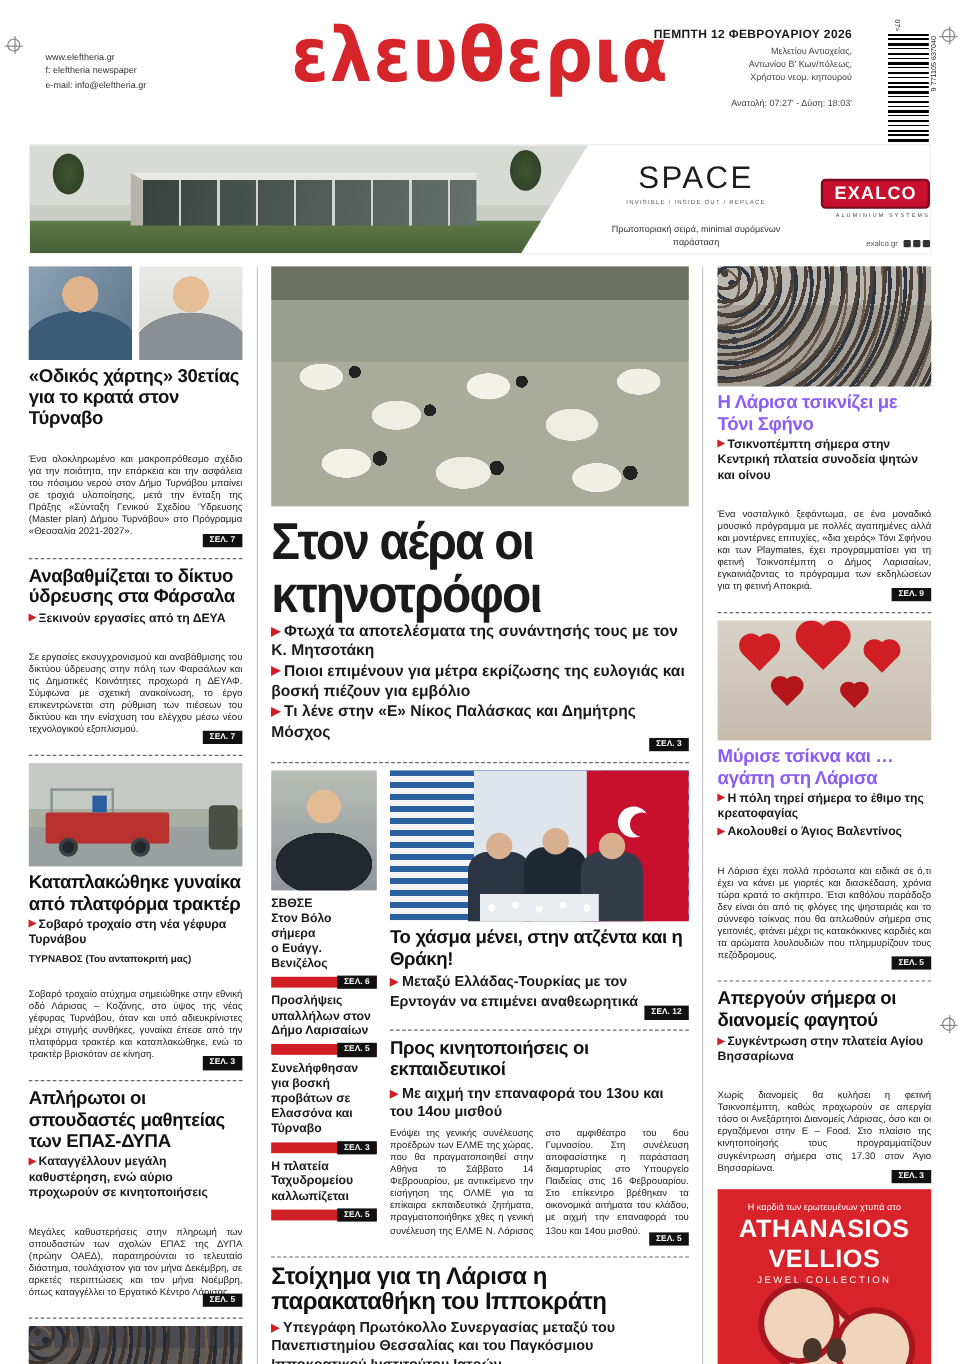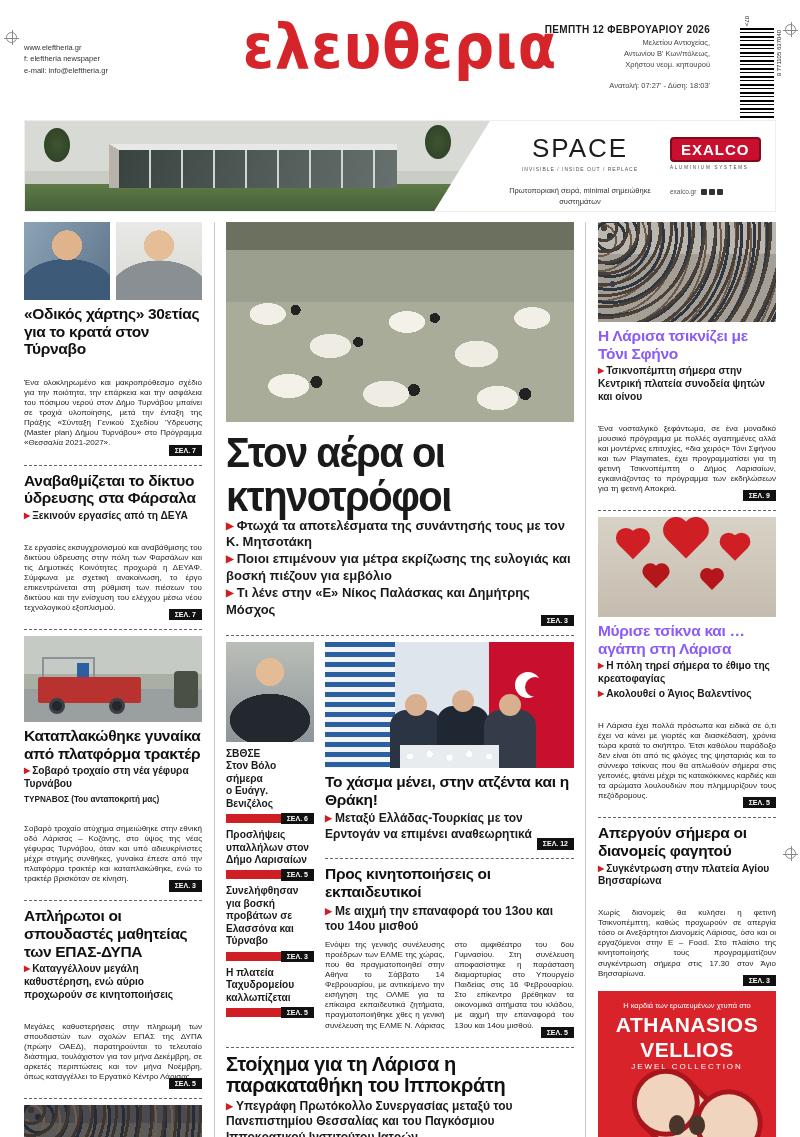--- a/index.html
+++ b/index.html
@@ -8,21 +8,21 @@
   .page{padding:16px 24px 0 24px;position:relative}
 
   
   .regmark{position:absolute;width:11px;height:11px;border:1px solid #888;border-radius:50%}
   .regmark::before,.regmark::after{content:"";position:absolute;background:#888}
   .regmark::before{left:50%;top:-3px;width:1px;height:15px}
   .regmark::after{top:50%;left:-3px;height:1px;width:15px}
 
   
   .masthead{position:relative;height:96px}
-  .contact{position:absolute;left:0;top:26px;font-size:7.5px;line-height:1.5;color:#333}
+  .contact{position:absolute;left:14px;top:26px;font-size:7.5px;line-height:1.5;color:#333}
   .logo{position:absolute;left:50%;top:-2px;transform:translateX(-50%) scaleY(1.12);color:#d6242b;
         font-family:"DejaVu Sans",sans-serif;font-weight:800;font-size:56px;letter-spacing:1px;white-space:nowrap}
   .dateblock{position:absolute;right:66px;top:8px;text-align:right}
   .dateblock .date{font-size:10px;font-weight:bold;letter-spacing:.3px}
   .dateblock .saints{font-size:7.5px;line-height:1.45;color:#444;margin-top:3px}
   .dateblock .sun{font-size:7.5px;color:#444;margin-top:10px}
   .barcode-wrap{position:absolute;right:-14px;top:2px;width:56px;height:106px}
   .barcode{position:absolute;right:16px;top:10px;width:34px;height:92px;
            background:repeating-linear-gradient(180deg,#000 0 2px,#fff 2px 4px,#000 4px 5px,#fff 5px 8px)}
   .barcode-num{position:absolute;right:8px;top:12px;font-size:6px;color:#222;writing-mode:vertical-rl;transform:rotate(180deg)}
@@ -40,21 +40,21 @@
   .banner-photo .grass{position:absolute;left:0;bottom:0;width:100%;height:30%;background:linear-gradient(#5d7a46,#47603a)}
   .banner-photo .house{position:absolute;left:18%;top:26%;width:62%;height:48%;background:linear-gradient(100deg,#39433f,#66716d);
                        border-top:6px solid #e8e8e6;border-left:10px solid #b8b3aa}
   .banner-photo .house::before{content:"";position:absolute;inset:0;
       background:repeating-linear-gradient(90deg,transparent 0 30px,#cfd4d2 30px 32px)}
   .banner-photo .tree{position:absolute;width:26px;height:34px;border-radius:50%;background:radial-gradient(#3e5531,#2c3d25);top:8%}
   .banner-text{position:absolute;left:62%;top:0;width:24%;height:100%;text-align:center;padding-top:12px}
   .space-brand{font-size:26px;letter-spacing:2px;color:#1c1c1c;font-weight:400}
   .space-sub{font-size:5px;letter-spacing:1px;color:#555;margin-top:2px}
   .space-tag{font-size:7.5px;color:#333;margin-top:14px;line-height:1.4}
-  .exalco-box{position:absolute;right:0;top:0;width:14%;height:100%;text-align:left;padding-top:16px}
+  .exalco-box{position:absolute;right:0;top:12px;width:14%;height:100%;text-align:right;padding-top:16px}
   .exalco-logo{display:inline-block;background:#c8102e;color:#fff;font-weight:800;font-size:15px;letter-spacing:1px;
                padding:2px 9px;border-radius:4px;border:2px solid #7e0a1d}
   .exalco-sub{font-size:4.5px;letter-spacing:1.8px;color:#444;margin-top:3px}
   .exalco-site{font-size:6.5px;color:#555;margin-top:18px}
   .social{display:inline-flex;gap:2px;margin-left:3px;vertical-align:middle}
   .social i{width:6px;height:6px;background:#333;display:inline-block;border-radius:1px}
 
   
   .columns{display:grid;grid-template-columns:178px 1fr 178px;column-gap:12px;margin-top:10px}
   .col-c{border-left:1px solid #c9c9c9;border-right:1px solid #c9c9c9;padding:0 11px}
@@ -199,21 +199,21 @@
   <div class="banner">
     <div class="banner-photo">
       <div class="grass"></div>
       <div class="house"></div>
       <div class="tree" style="left:4%"></div>
       <div class="tree" style="left:86%;top:4%"></div>
     </div>
     <div class="banner-text">
       <div class="space-brand">SPACE</div>
       <div class="space-sub">INVISIBLE / INSIDE OUT / REPLACE</div>
-      <div class="space-tag">Πρωτοποριακή σειρά, minimal σημειώθηκε συστημάτων</div>
+      <div class="space-tag">Πρωτοποριακή σειρά, minimal συρόμενων παράσταση</div>
     </div>
     <div class="exalco-box">
       <span class="exalco-logo">EXALCO</span>
       <div class="exalco-sub">ALUMINIUM SYSTEMS</div>
       <div class="exalco-site">
         <span>exalco.gr</span>
         <span class="social">
           <i></i>
           <i></i>
           <i></i>

